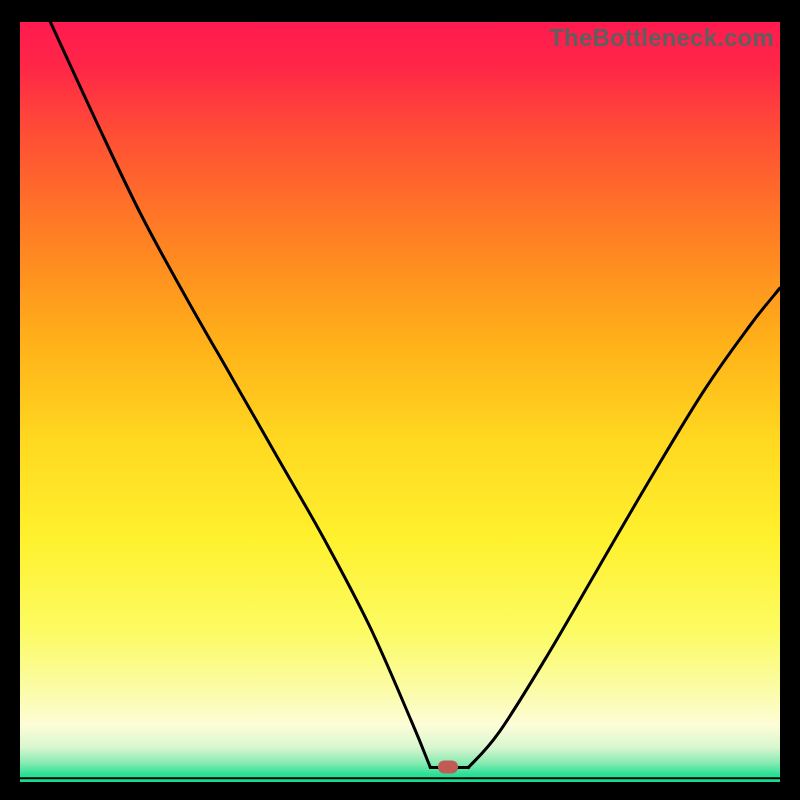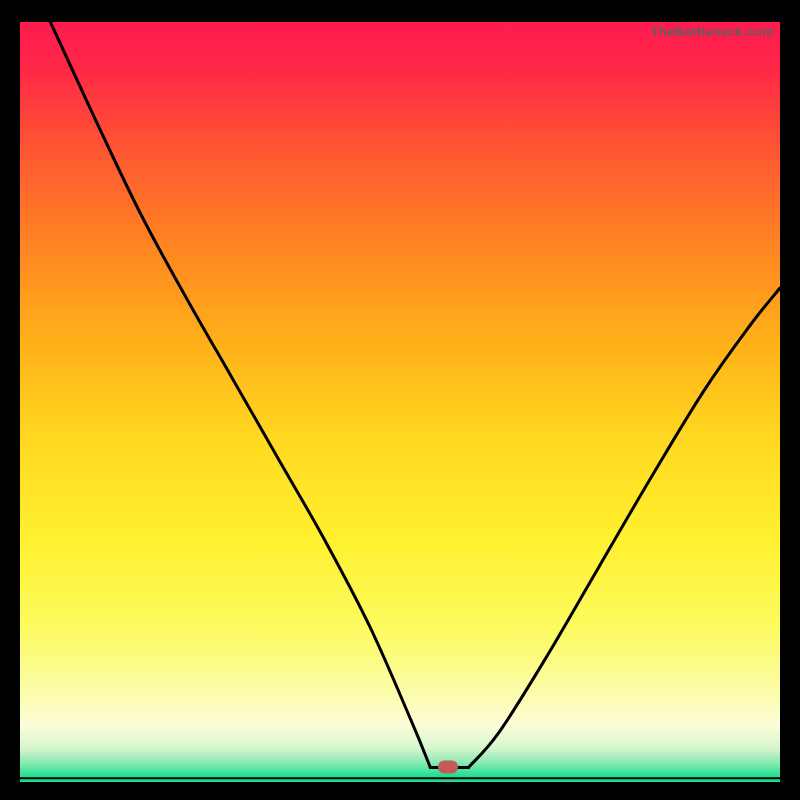--- a/index.html
+++ b/index.html
@@ -17,21 +17,21 @@
     top: 22px;
     width: 760px;
     height: 760px;
     background: #000;
   }
   .watermark {
     position: absolute;
     top: 2px;
     right: 6px;
     color: #5f5f5f;
-    font-size: 13px;
+    font-size: 24px;
     font-weight: 600;
     letter-spacing: 0.2px;
     z-index: 30;
   }
   svg.plot {
     position: absolute;
     left: 0;
     top: 0;
     width: 760px;
     height: 760px;

